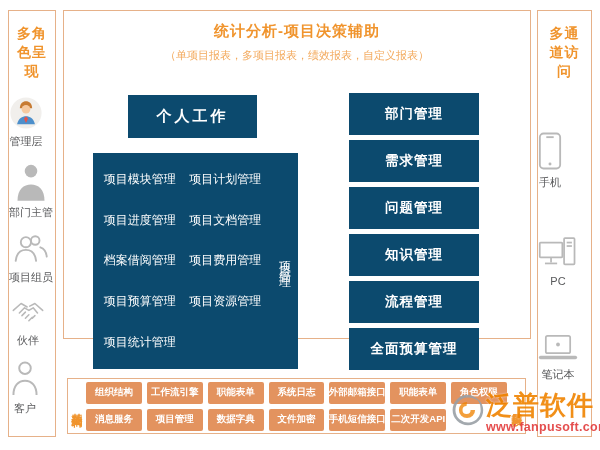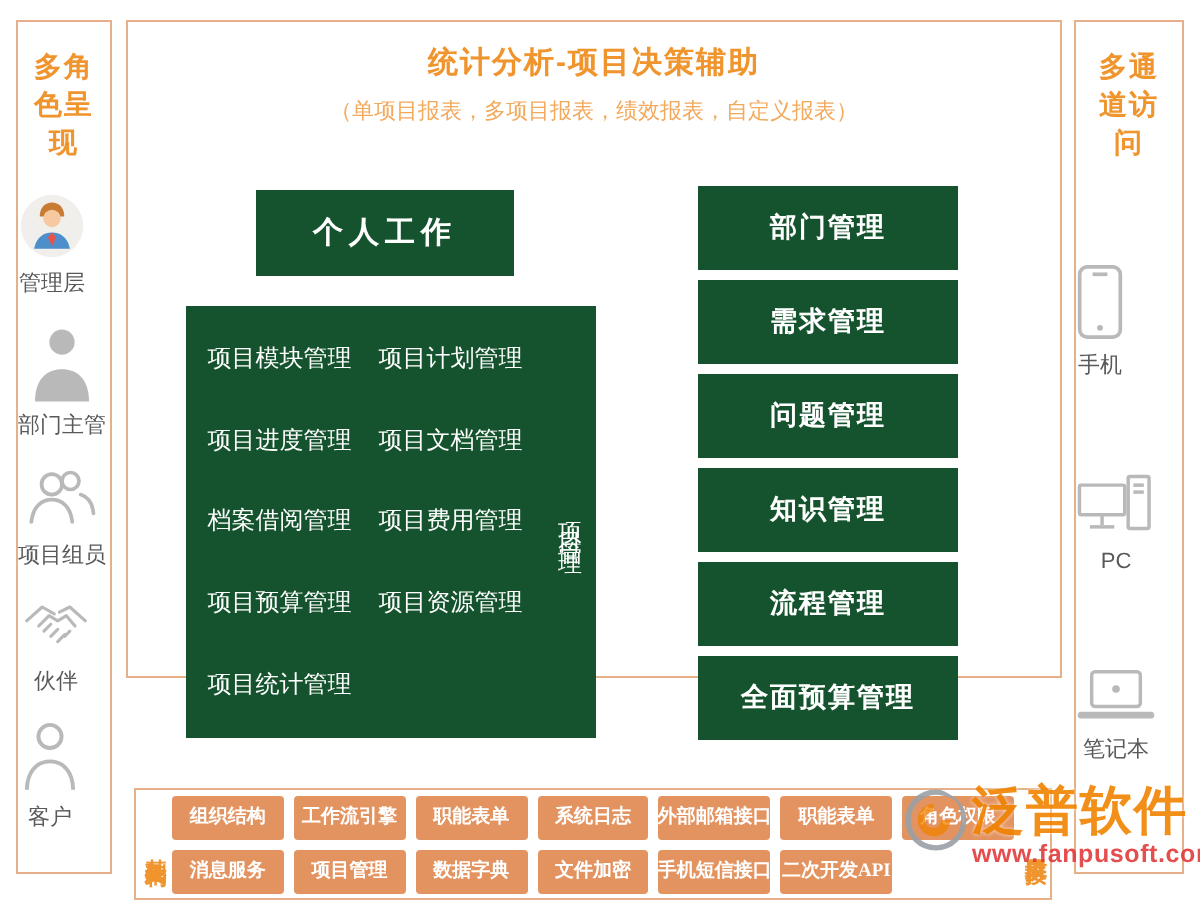--- a/index.html
+++ b/index.html
@@ -17,38 +17,38 @@
   .side-item{display:flex;flex-direction:column;align-items:center;gap:4px;}
   .side-item .ic{display:block;line-height:0;}
   .side-label{font-size:11px;color:#58595B;white-space:nowrap;}
 
   
   #center-panel{left:63px;top:10px;width:468px;height:329px;}
   .center-title{position:absolute;top:11px;width:100%;text-align:center;color:#F0942D;
                 font-size:15px;font-weight:bold;letter-spacing:1px;}
   .center-subtitle{position:absolute;top:37px;width:100%;text-align:center;color:#F3A95C;font-size:11px;}
 
-  .blue{background:#14532d;color:#fff;}
+  .blue{background:#0c4a6e;color:#fff;}
   .personal-work{position:absolute;left:64px;top:84px;width:129px;height:43px;
                  display:flex;align-items:center;justify-content:center;
                  font-size:15px;font-weight:bold;letter-spacing:3px;}
   .project-box{position:absolute;left:29px;top:142px;width:205px;height:216px;}
   .project-grid{position:absolute;left:4px;top:6px;right:30px;bottom:6px;display:grid;
                 grid-template-columns:1fr 1fr;align-items:center;justify-items:center;font-size:12px;}
   .project-grid span{white-space:nowrap;}
   .project-vertical{position:absolute;right:5px;top:50%;transform:translateY(-50%);
                     writing-mode:vertical-rl;font-size:12px;letter-spacing:5px;}
 
   .right-modules{position:absolute;left:285px;top:82px;width:130px;display:flex;flex-direction:column;gap:5px;}
   .module-box{height:42px;display:flex;align-items:center;justify-content:center;
               font-size:13.5px;font-weight:bold;letter-spacing:1px;}
 
   
-  .foundation{position:absolute;left:3px;top:383px;width:459px;height:56px;border:1px solid #E6B189;
-              box-sizing:border-box;display:flex;align-items:center;font-family:Liberation Serif, serif;}
+  .foundation{position:absolute;left:3px;top:367px;width:459px;height:56px;border:1px solid #E6B189;
+              box-sizing:border-box;display:flex;align-items:center;}
   .vert-label{writing-mode:vertical-rl;color:#F0942D;font-weight:bold;font-size:11px;
               letter-spacing:1px;line-height:1;margin:0 3px;white-space:nowrap;}
   .btn-grid{flex:1;display:grid;grid-template-columns:repeat(7,1fr);gap:5px 5px;padding:0 1px;}
   .fbtn{height:22px;background:#E3935F;color:#fff;font-size:9.5px;font-weight:bold;border-radius:2px;
         display:flex;align-items:center;justify-content:center;white-space:nowrap;overflow:hidden;}
 
   
   .watermark{position:absolute;left:449px;top:392px;display:flex;align-items:flex-start;z-index:9;opacity:.9;}
   .wm-text{display:flex;flex-direction:column;margin-left:1px;}
   .wm-brand{font-size:26px;font-weight:bold;color:#F08300;letter-spacing:1px;line-height:1.05;

